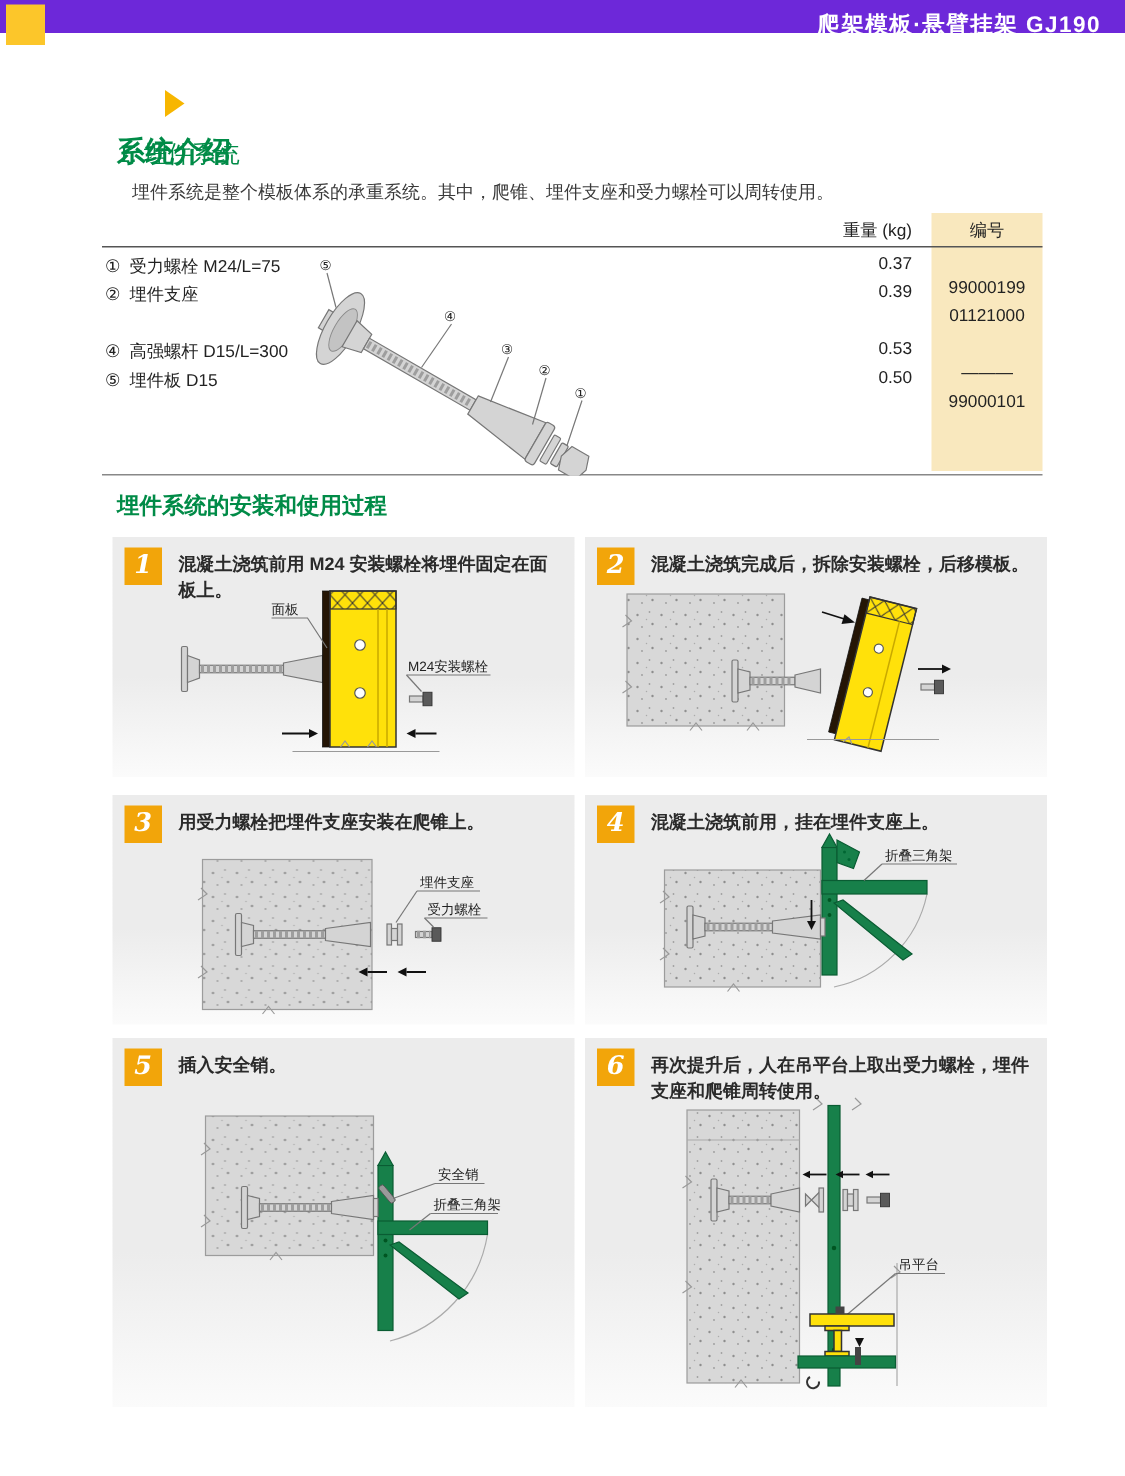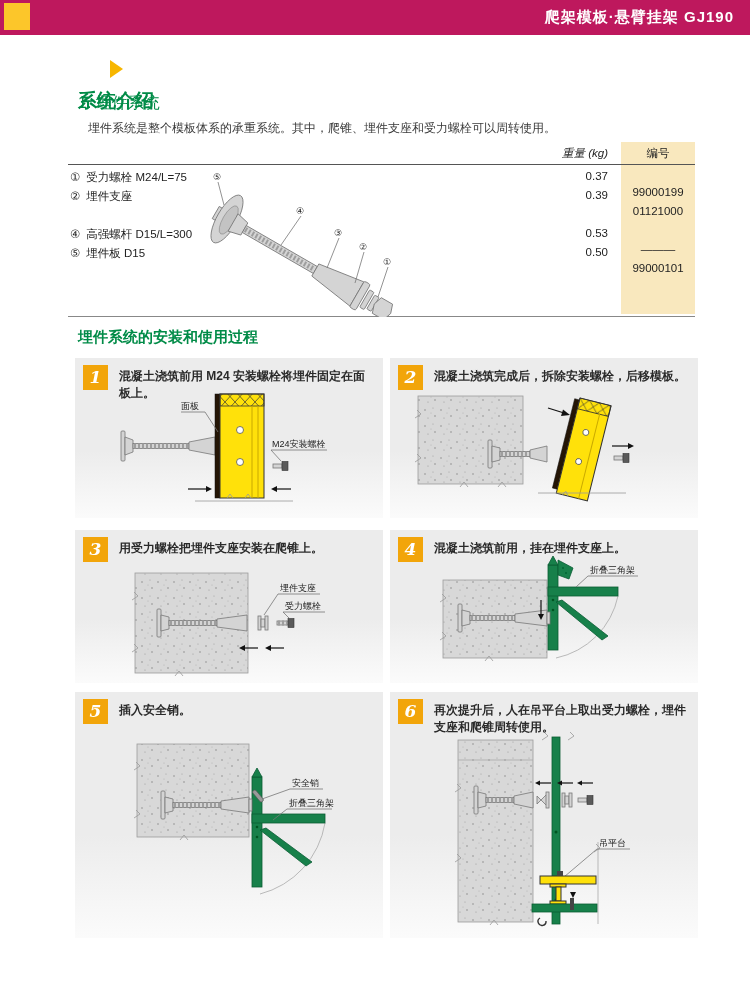--- a/index.html
+++ b/index.html
@@ -1,32 +1,32 @@
 <!DOCTYPE html>
 <html><head>
 <meta charset="utf-8">
 <style>
   html,body{margin:0;padding:0;background:#fff;}
   .page{position:relative;width:750px;height:984px;background:#fff;overflow:hidden;
         font-family:"Liberation Sans",sans-serif;color:#222;}
   
-  .header{position:absolute;left:0;top:0;width:750px;height:35px;background:#be185d;}
+  .header{position:absolute;left:0;top:0;width:750px;height:22px;background:#6d28d9;}
   .logo-box{position:absolute;left:4px;top:3px;width:26px;height:27px;background:#fcc62a;}
   .header-title{position:absolute;right:16px;top:0;height:33px;line-height:33px;
                 color:#fff;font-weight:bold;font-size:15px;letter-spacing:1px;}
   
   .sec-head{position:absolute;left:78px;top:60px;display:flex;align-items:center;gap:10px;flex-direction:column;}
   .tri{width:0;height:0;border-left:13px solid #F7B600;border-top:9px solid transparent;border-bottom:9px solid transparent;}
   .sec-title{color:#008B47;font-size:19px;font-weight:bold;}
   .sub-title{position:absolute;left:78px;top:93px;color:#008B47;font-size:16px;font-weight:normal;}
   .intro{position:absolute;left:88px;top:120px;font-size:12px;color:#3a3a3a;}
   
   .ptable{position:absolute;left:68px;top:142px;width:627px;height:178px;font-size:11.5px;}
   .code-col{position:absolute;left:553px;top:0;width:74px;height:172px;background:#F9E8BE;}
-  .th-weight{position:absolute;top:4px;right:87px;width:90px;text-align:right;color:#222;font-style:italic;}
+  .th-weight{position:absolute;top:4px;right:87px;width:90px;text-align:right;color:#222;}
   .th-code{position:absolute;top:4px;left:553px;width:74px;text-align:center;color:#222;}
   .headline{position:absolute;top:22px;left:0;width:627px;border-top:1.5px solid #555;}
   .botline{position:absolute;top:174px;left:0;width:627px;border-top:1px solid #888;}
   .prow{position:absolute;left:0;width:627px;height:18px;}
   .c-name{position:absolute;left:2px;white-space:nowrap;}
   .c-num{margin-right:6px;}
   .c-weight{position:absolute;right:87px;width:60px;text-align:right;}
   .c-code{position:absolute;left:553px;width:74px;text-align:center;margin-top:16px;}
   .asm{position:absolute;left:115px;top:25px;}
   

